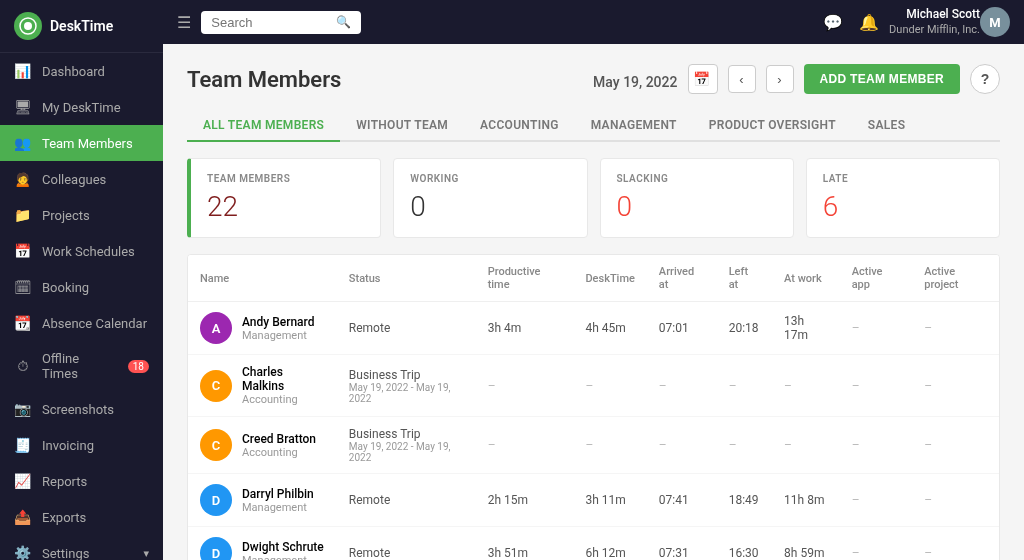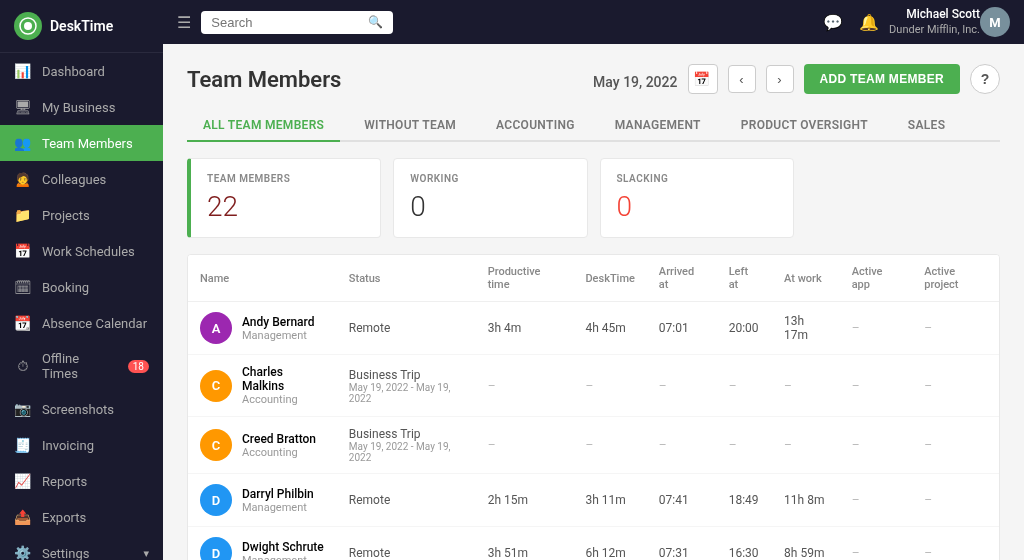--- a/index.html
+++ b/index.html
@@ -82,21 +82,21 @@
       flex-shrink: 0;
     }
     .topbar-menu-icon { color: #aaa; font-size: 16px; cursor: pointer; }
     .search-box {
       display: flex;
       align-items: center;
       background: white;
       border-radius: 4px;
       padding: 4px 10px;
       gap: 6px;
-      width: 192px;
+      width: 160px;
     }
     .search-box input {
       border: none;
       outline: none;
       font-size: 13px;
       width: 100%;
       color: #333;
     }
     .search-icon { color: #999; font-size: 12px; }
     .topbar-spacer { flex: 1; }
@@ -187,21 +187,21 @@
       color: #555;
       font-size: 14px;
       font-weight: bold;
     }
 
     
     .tabs {
       display: flex;
       border-bottom: 2px solid #e0e0e0;
       margin-bottom: 16px;
-      gap: 8px;
+      gap: 0;
     }
     .tab {
       padding: 8px 16px;
       font-size: 12px;
       font-weight: 600;
       color: #777;
       cursor: pointer;
       border-bottom: 2px solid transparent;
       margin-bottom: -2px;
       letter-spacing: 0.3px;
@@ -290,21 +290,21 @@
     <span class="logo-text">DeskTime</span>
   </div>
   <div id="sidebar-items-container">
       <div class="sidebar-item">
     <span class="icon">📊</span>
     <span>Dashboard</span>
 
   </div>
       <div class="sidebar-item">
     <span class="icon">🖥</span>
-    <span>My Business</span>
+    <span>My DeskTime</span>
 
   </div>
       <div class="sidebar-item active">
     <span class="icon">👥</span>
     <span>Team Members</span>
 
   </div>
       <div class="sidebar-item">
     <span class="icon">🙍</span>
     <span>Colleagues</span>
@@ -415,20 +415,24 @@
     <div class="stat-label">TEAM MEMBERS</div>
     <div class="stat-value green">22</div>
   </div>
         <div class="stat-card">
     <div class="stat-label">WORKING</div>
     <div class="stat-value">0</div>
   </div>
         <div class="stat-card">
     <div class="stat-label">SLACKING</div>
     <div class="stat-value red">0</div>
+  </div>
+        <div class="stat-card">
+    <div class="stat-label">LATE</div>
+    <div class="stat-value red">6</div>
   </div>
       </div>
 
     <div class="table-container">
       <table class="data-table">
         <thead id="table-head">
             <tr>
               <th>Name</th>
               <th>Status</th>
               <th>Productive time</th>
@@ -453,21 +457,21 @@
   </td>
               <td>
     <div class="status-cell">
       <div class="status-type">Remote</div>
 
     </div>
   </td>
               <td><span class="">3h 4m</span></td>
               <td><span class="">4h 45m</span></td>
               <td><span class="">07:01</span></td>
-              <td><span class="">20:00</span></td>
+              <td><span class="">20:18</span></td>
               <td><span class="">13h 17m</span></td>
               <td><span class="dash">–</span></td>
               <td><span class="dash">–</span></td>
             </tr>
             <tr>
               <td>
     <div class="member-cell">
       <div class="avatar-circle" style="background:#ff9800">C</div>
       <div class="member-info">
         <div class="member-name">Charles Malkins</div>

